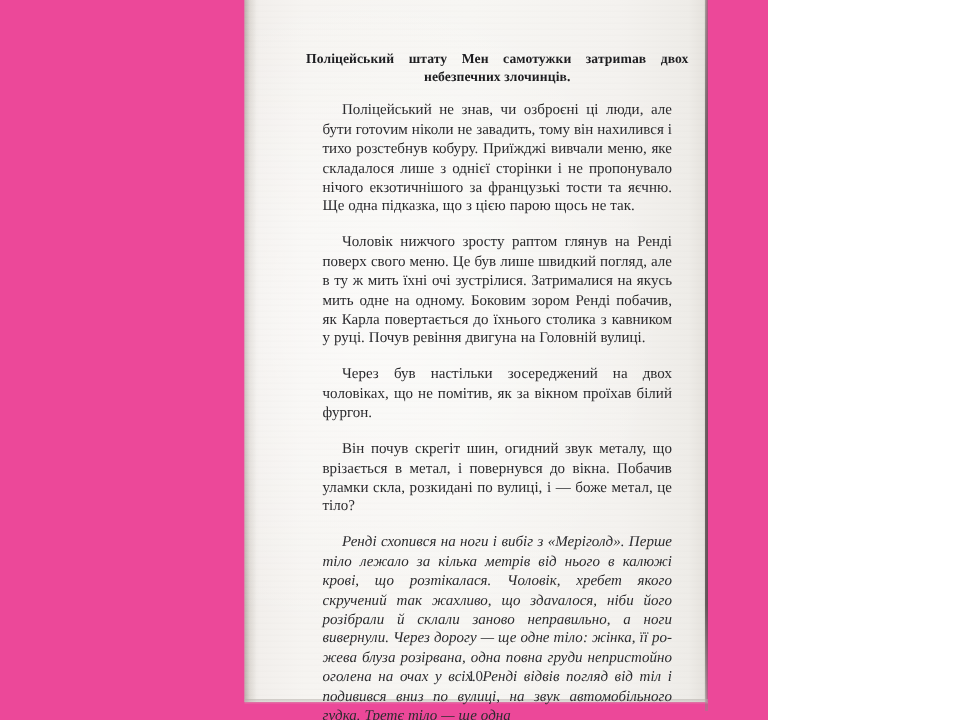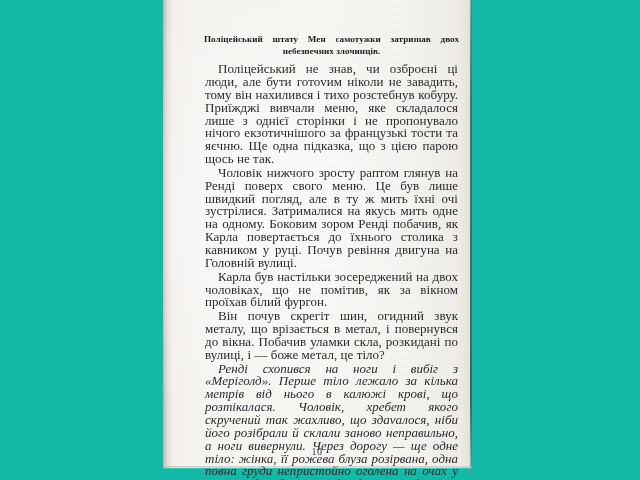--- a/index.html
+++ b/index.html
@@ -9,23 +9,23 @@
   }
   body {
     width: 640px;
     height: 480px;
     overflow: hidden;
     font-family: "Liberation Sans", sans-serif;
   }
 
   #screenshot {
     position: relative;
-    width: 640px;
+    width: 512px;
     height: 480px;
-    background: #14b8a6;
+    background: #ec4899;
     overflow: hidden;
   }
 
   
   .page-sheet {
     position: absolute;
     left: 163px;
     top: 0px;
     width: 308px;
     height: 468px;
@@ -113,26 +113,26 @@
     text-align: justify;
     text-align-last: center;
     letter-spacing: 0.05px;
     margin: 0 0 6px 0;
     color: #1d1d20;
     text-rendering: optimizeLegibility;
   }
 
   .body-par {
     font-family: "Liberation Serif", serif;
-    font-size: 13px;
+    font-size: 10px;
     line-height: 12.85px;
     text-align: justify;
     text-align-last: left;
     text-indent: 13px;
-    margin: 1px;
+    margin: 11px;
     color: #2b2b2e;
     hyphens: manual;
     letter-spacing: 0.02px;
     word-spacing: 0.1px;
   }
   .body-par.last-centered {
     text-align-last: left;
     font-style: italic;
   }
 
@@ -177,21 +177,21 @@
   <div class="page-edge-bottom"></div>
 
   <div class="text-column">
 
     <p class="page-heading">Поліцейський штату Мен самотужки затри­mав двох небезпечних злочинців.</p>
 
     <p class="body-par">Поліцейський не знав, чи озброєні ці люди, але бути гото­vим ніколи не завадить, тому він нахилився і тихо розстеб­нув кобуру. Приїжджі вивчали меню, яке складалося лише з однієї сторінки і не пропонувало нічого екзотичнішого за французькі тости та яєчню. Ще одна підказка, що з цією па­рою щось не так.</p>
 
     <p class="body-par">Чоловік нижчого зросту раптом глянув на Ренді поверх свого меню. Це був лише швидкий погляд, але в ту ж мить їхні очі зустрілися. Затрималися на якусь мить одне на одно­му. Боковим зором Ренді побачив, як Карла повертається до їхнього столика з кавником у руці. Почув ревіння двигуна на Головній вулиці.</p>
 
-    <p class="body-par">Карла був настільки зосереджений на двох чоловіках, що не помітив, як за вікном проїхав білий фургон.</p>
+    <p class="body-par">Через був настільки зосереджений на двох чоловіках, що не помітив, як за вікном проїхав білий фургон.</p>
 
     <p class="body-par">Він почув скрегіт шин, огидний звук металу, що врізається в метал, і повернувся до вікна. Побачив уламки скла, роз­кидані по вулиці, і — боже метал, це тіло?</p>
 
 
     <p class="body-par last-centered">Ренді схопився на ноги і вибіг з «Меріголд». Перше тіло лежало за кілька метрів від нього в калюжі крові, що розтіка­лася. Чоловік, хребет якого скручений так жахливо, що зда­vалося, ніби його розібрали й склали заново неправильно, а ноги вивернули. Через дорогу — ще одне тіло: жінка, її ро­жева блуза розірвана, одна повна груди непристойно оголе­на на очах у всіх. Ренді відвів погляд від тіл і подивився вниз по вулиці, на звук автомобільного гудка. Третє тіло — ще одна</p>
 
   </div>
 
   <div class="page-folio">10</div>
 

